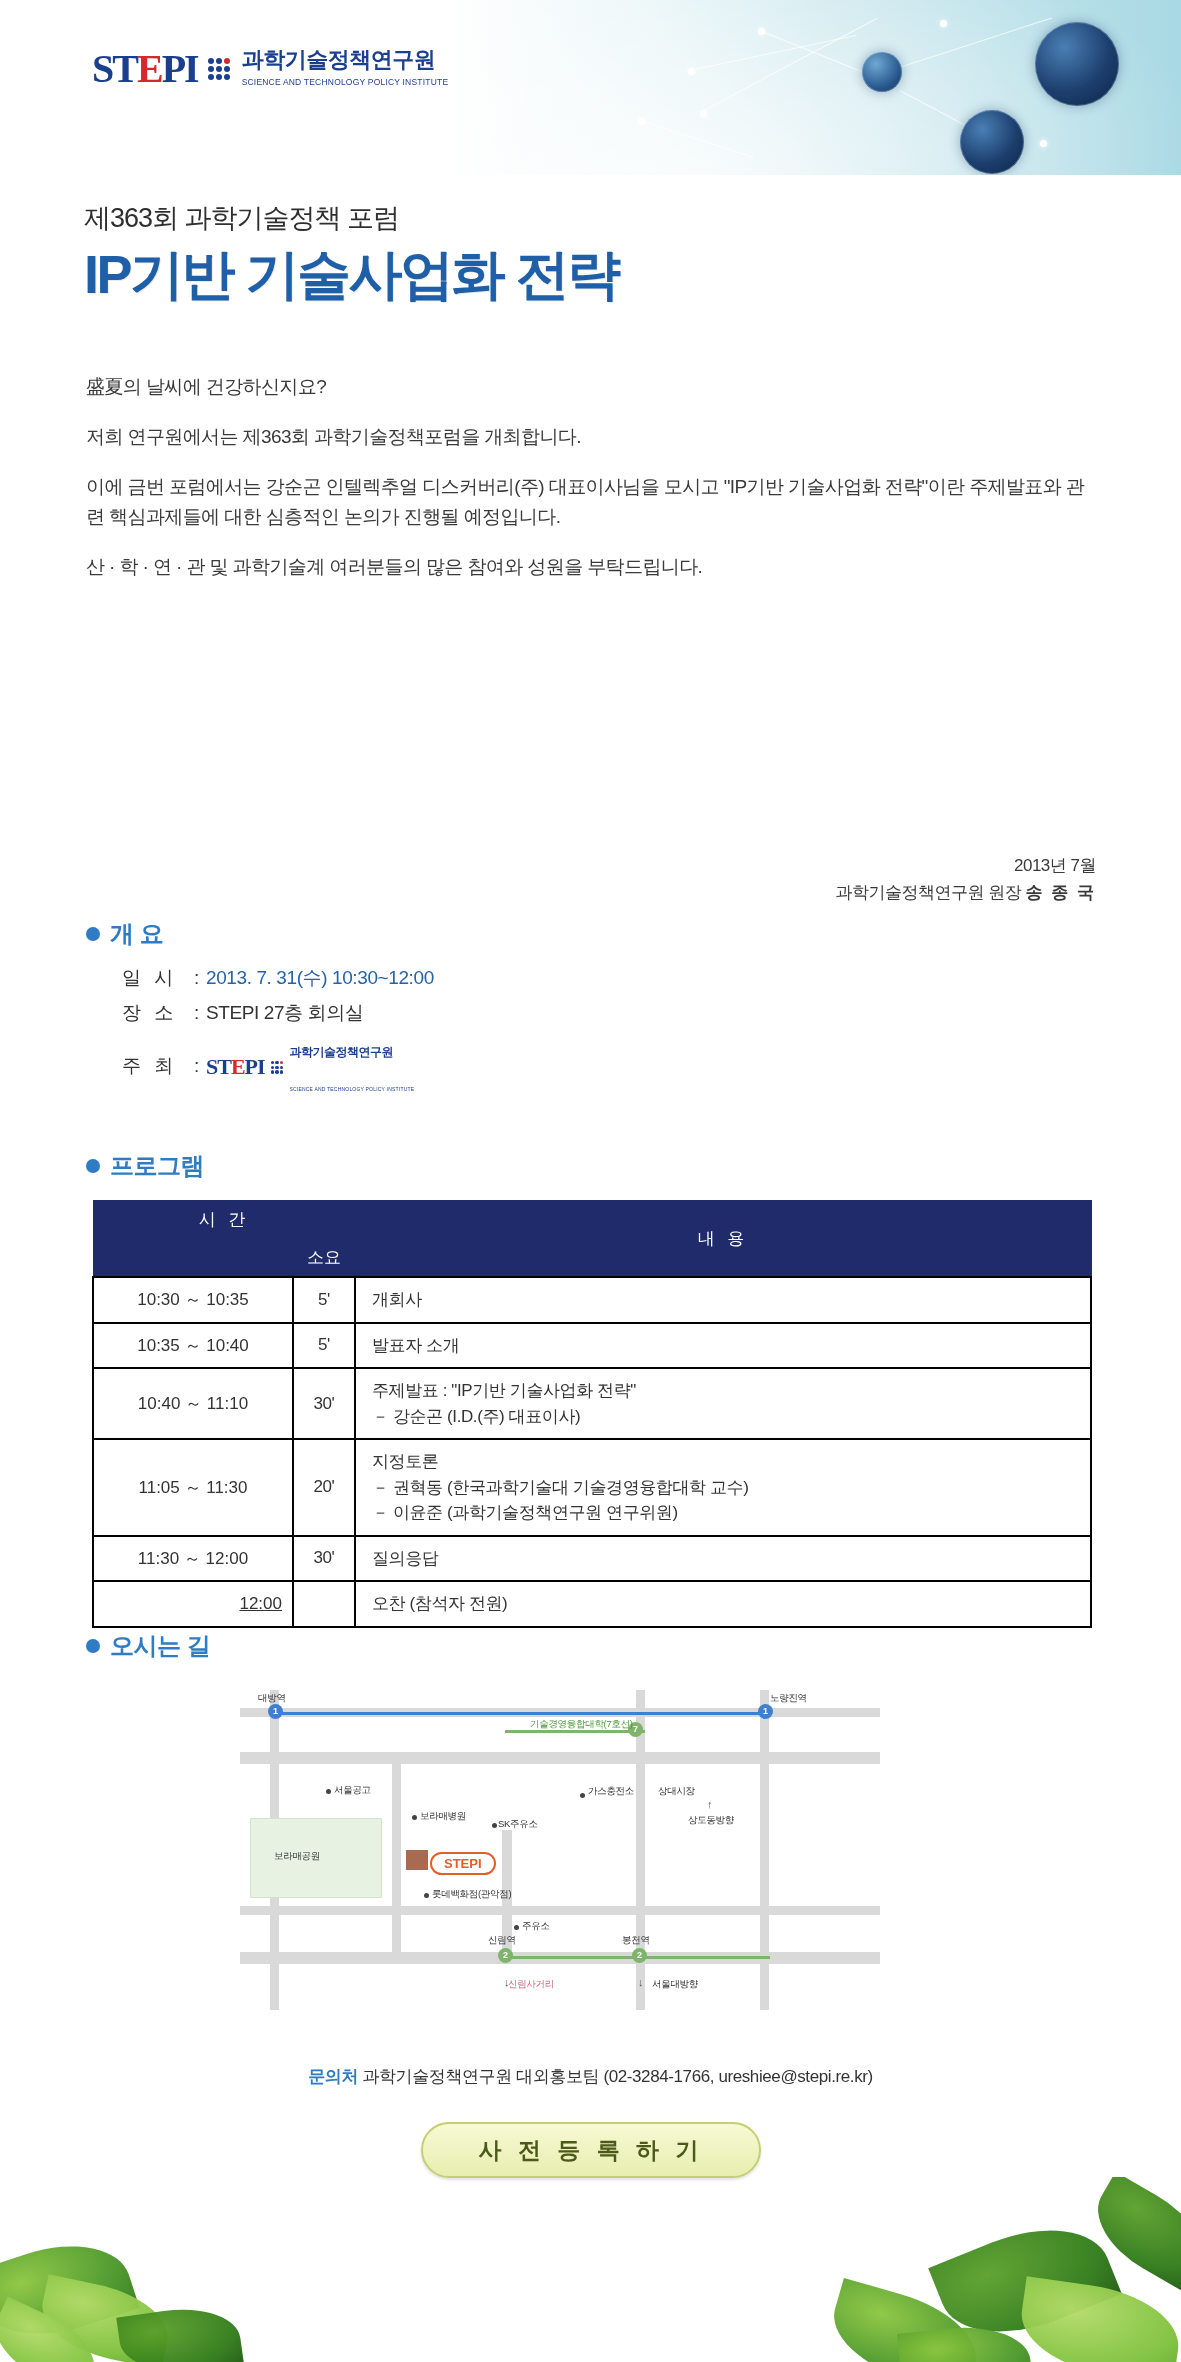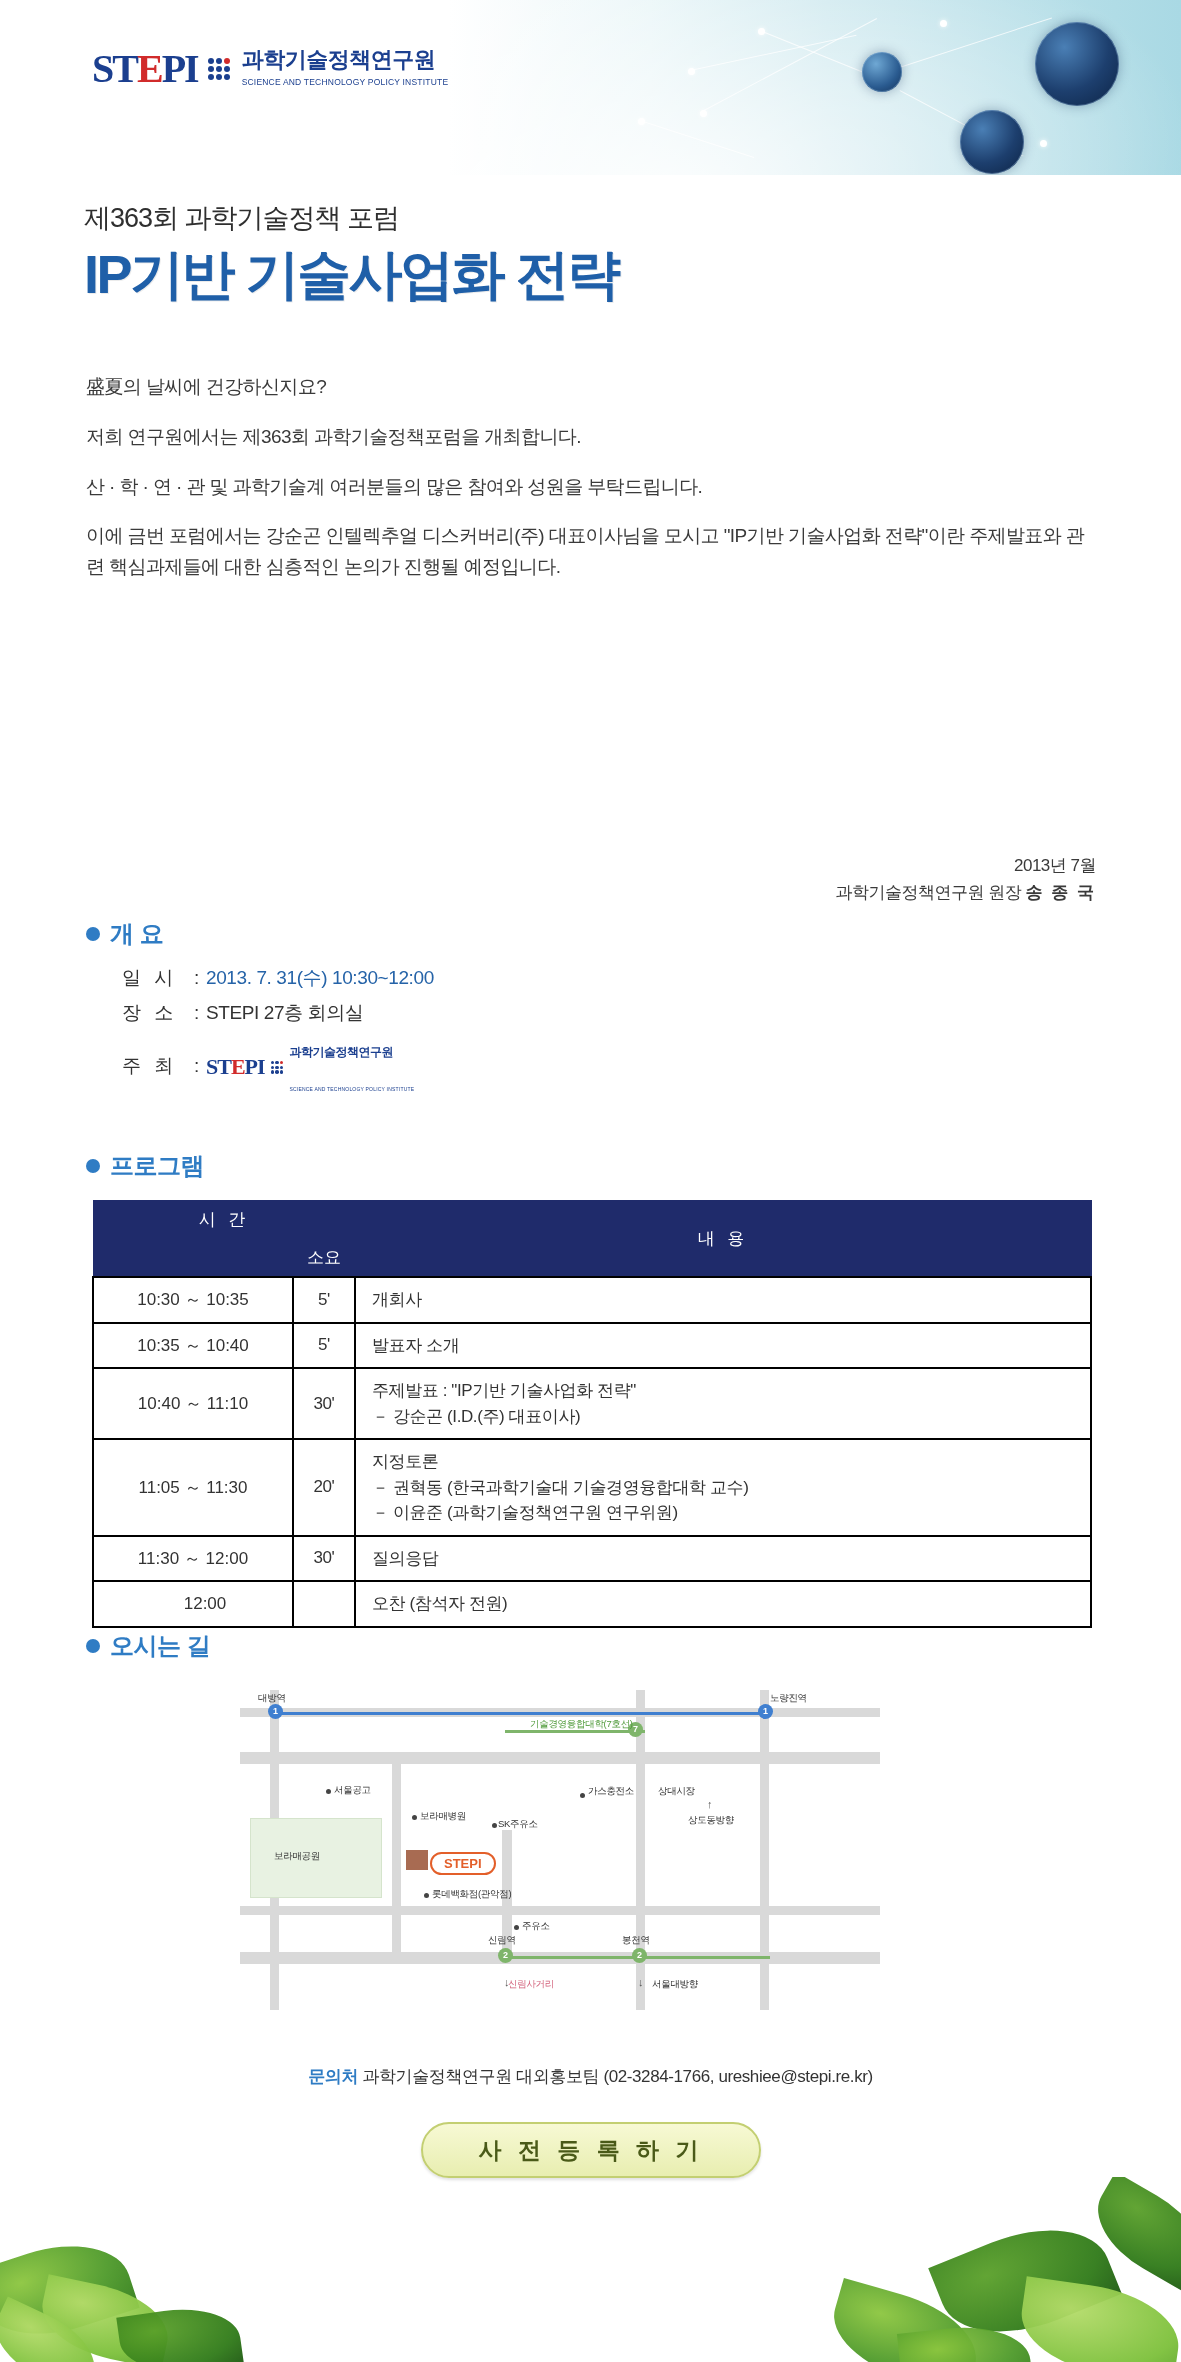--- a/index.html
+++ b/index.html
@@ -325,22 +325,22 @@
   </div>
 
   <div class="title-area">
     <div class="forum-no">제363회 과학기술정책 포럼</div>
     <div class="main-title">IP기반 기술사업화 전략</div>
   </div>
 
   <div class="body-text">
     <p class="greet">盛夏의 날씨에 건강하신지요?</p>
     <p>저희 연구원에서는 제363회 과학기술정책포럼을 개최합니다.</p>
+    <p>이에 금번 포럼에서는 강순곤 인텔렉추얼 디스커버리(주) 대표이사님을 모시고 "IP기반 기술사업화 전략"이란 주제발표와 관련 핵심과제들에 대한 심층적인 논의가 진행될 예정입니다.</p>
     <p>산 · 학 · 연 · 관 및 과학기술계 여러분들의 많은 참여와 성원을 부탁드립니다.</p>
-    <p>이에 금번 포럼에서는 강순곤 인텔렉추얼 디스커버리(주) 대표이사님을 모시고 "IP기반 기술사업화 전략"이란 주제발표와 관련 핵심과제들에 대한 심층적인 논의가 진행될 예정입니다.</p>
   </div>
 
   <div class="sign">
     <div>2013년 7월</div>
     <div>
       <span>과학기술정책연구원 원장</span>
       <span class="name">송 종 국</span>
     </div>
   </div>
 
@@ -425,21 +425,21 @@
         <td class="content" style="white-space:pre-line;">지정토론
 － 권혁동 (한국과학기술대 기술경영융합대학 교수)
 － 이윤준 (과학기술정책연구원 연구위원)</td>
       </tr>
       <tr>
         <td class="time">11:30 ～ 12:00</td>
         <td class="dur">30'</td>
         <td class="content">질의응답</td>
       </tr>
       <tr>
-        <td class="time" style="text-align:center; padding-left:34px;">12:00</td>
+        <td class="time" style="text-align:right; padding-left:34px;text-decoration:underline;">12:00</td>
         <td class="dur"></td>
         <td class="content">오찬 (참석자 전원)</td>
       </tr>
     </tbody>
   </table>
 
   <div class="sec-head map-head">
     <span class="bullet"></span>
     <span>오시는 길</span>
   </div>

